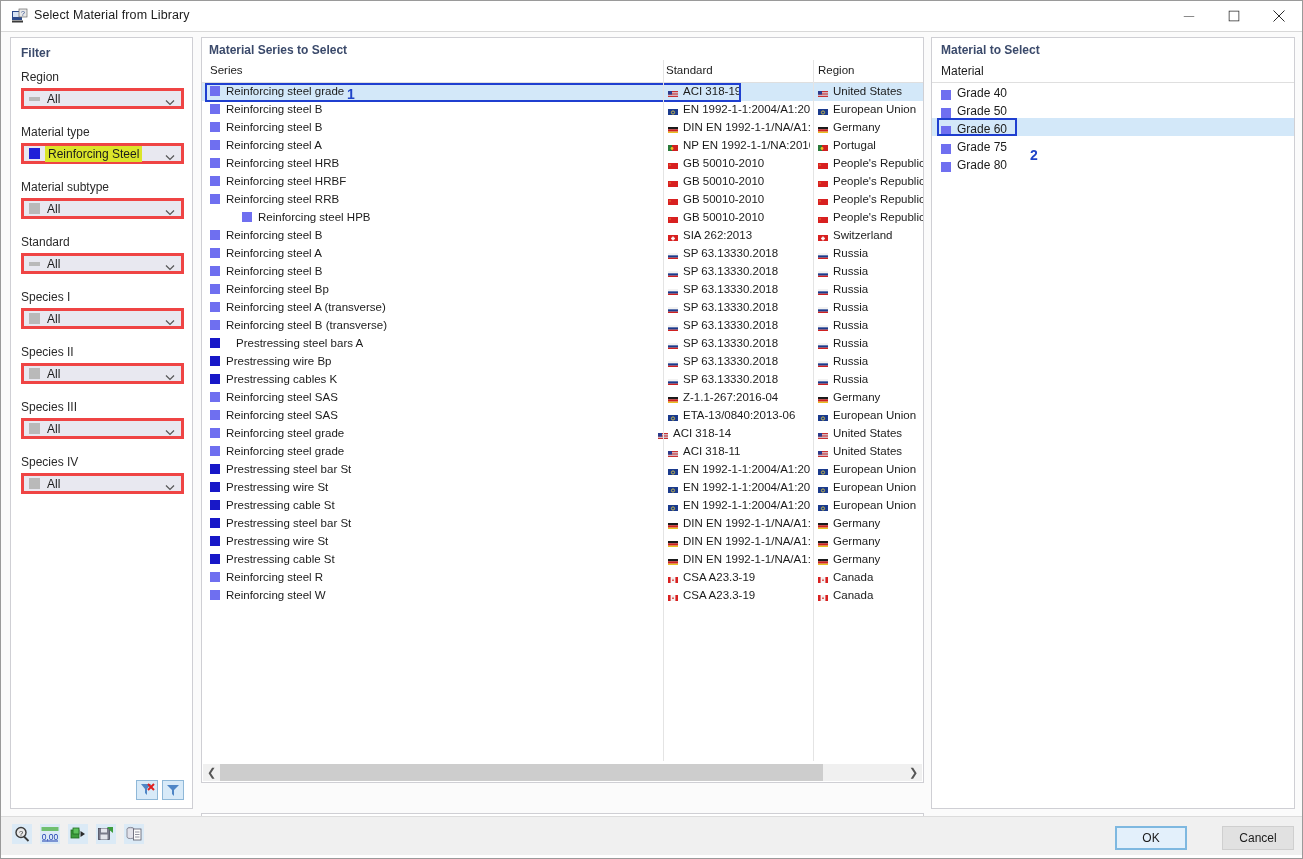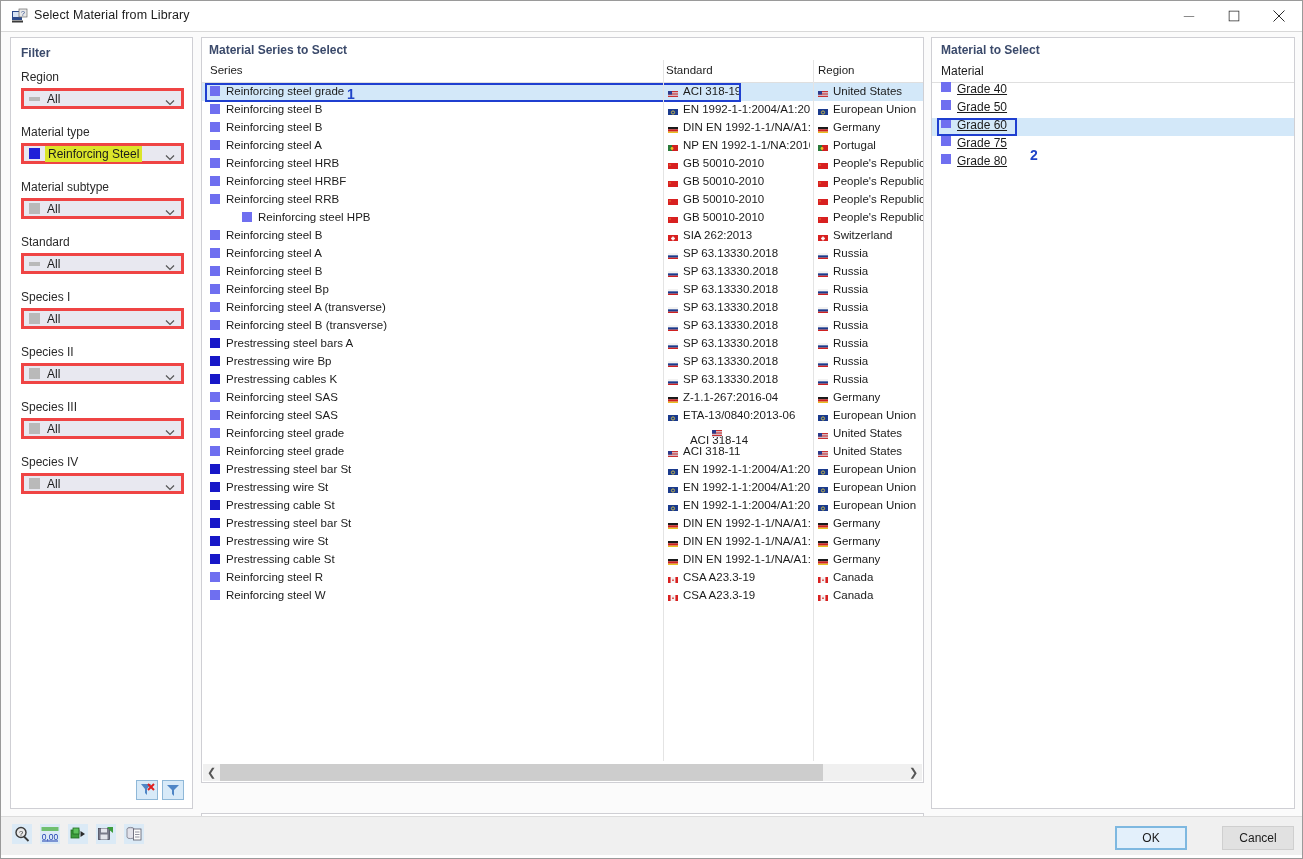--- a/index.html
+++ b/index.html
@@ -74,22 +74,22 @@
   .hsb-thumb{position:absolute;left:0;top:0;height:17px;width:88%;background:#cdcdcd;}
 
   
   .right{position:absolute;left:930px;top:5px;width:364px;height:772px;
          background:#ffffff;border:1px solid #cfcfd4;box-sizing:border-box;}
   .rtitle{position:absolute;left:9px;top:5px;font-weight:bold;font-size:12px;color:#3b4a6b;}
   .rhead{position:absolute;left:0;top:22px;width:362px;height:22px;
          border-bottom:1px solid #dfdfdf;}
   .rhead span{position:absolute;left:9px;top:4px;font-size:12px;}
   .rrows{position:absolute;left:0;top:44px;width:362px;}
-  .rrow{position:relative;height:18px;display:flex;align-items:flex-start;padding-left:9px;
-        box-sizing:border-box;text-decoration:underline;}
+  .rrow{position:relative;height:18px;display:flex;align-items:flex-end;padding-left:9px;
+        box-sizing:border-box;}
   .rrow.sel{background:#d3e8f9;}
   .rselbox{position:absolute;left:5px;top:0;width:80px;height:18px;
            border:2px solid #1f3fd0;box-sizing:border-box;pointer-events:none;}
   .marker2{position:absolute;left:1029px;top:115px;font-weight:bold;font-size:14px;color:#2044c8;}
   .sbwrap{position:absolute;left:200px;top:781px;width:723px;height:26px;
           background:#ffffff;border:1px solid #cfcfd4;box-sizing:border-box;}
   .sico{position:absolute;left:10px;top:4px;width:17px;height:17px;}
   .sinput{position:absolute;left:35px;top:4px;width:80px;height:17px;
           background:#eaeaea;color:#6a6a6a;font-size:11.5px;padding:1px 4px;
           border:none;box-sizing:border-box;font-family:inherit;}
@@ -555,21 +555,21 @@
               <div class="cell" style="left: 616px; width: 114px;">
                 <span class="flag"><svg width="10" height="7" viewBox="0 0 10 7">
                     <rect width="10" height="2.33" y="0" fill="#f2f2f2"></rect>
                     <rect width="10" height="2.33" y="2.33" fill="#1a3a8c"></rect>
                     <rect width="10" height="2.34" y="4.66" fill="#d02020"></rect>
                   </svg></span>
                 <span>Russia</span>
               </div>
             </div>
             <div class="row">
-              <div class="cell" style="left: 8px; width: 448px;">
+              <div class="cell" style="left: 8px; width: 448px; gap: 10px;">
                 <span class="sq" style="background:#1818c8"></span>
                 <span>Prestressing steel bars A</span>
               </div>
               <div class="cell" style="left: 466px; width: 142px;">
                 <span class="flag"><svg width="10" height="7" viewBox="0 0 10 7">
                     <rect width="10" height="2.33" y="0" fill="#f2f2f2"></rect>
                     <rect width="10" height="2.33" y="2.33" fill="#1a3a8c"></rect>
                     <rect width="10" height="2.34" y="4.66" fill="#d02020"></rect>
                   </svg></span>
                 <span>SP 63.13330.2018</span>
@@ -667,21 +667,21 @@
                     <circle cx="5" cy="3.5" r="1.6" fill="none" stroke="#e8d040" stroke-width="0.8"></circle>
                   </svg></span>
                 <span>European Union</span>
               </div>
             </div>
             <div class="row">
               <div class="cell" style="left: 8px; width: 448px;">
                 <span class="sq" style="background:#6f6ff0"></span>
                 <span>Reinforcing steel grade</span>
               </div>
-              <div class="cell" style="left: 446px; width: 142px; flex-direction: column;">
+              <div class="cell" style="left: 456px; width: 142px;">
                 <span class="flag"><svg width="10" height="7" viewBox="0 0 10 7">
                     <rect width="10" height="7" fill="#d8d8e4"></rect>
                     <rect width="10" height="1.2" y="0" fill="#c83030"></rect>
                     <rect width="10" height="1.2" y="2.4" fill="#c83030"></rect>
                     <rect width="10" height="1.2" y="4.8" fill="#c83030"></rect>
                     <rect width="4" height="3.6" fill="#2a3a8c"></rect>
                   </svg></span>
                 <span>ACI 318-14</span>
               </div>
               <div class="cell" style="left: 616px; width: 114px;">

